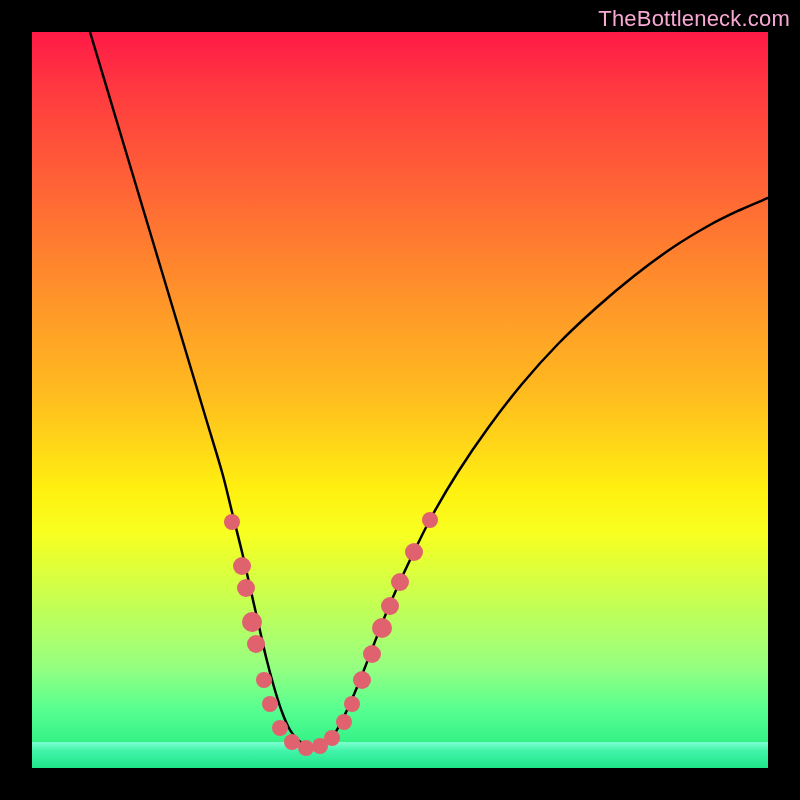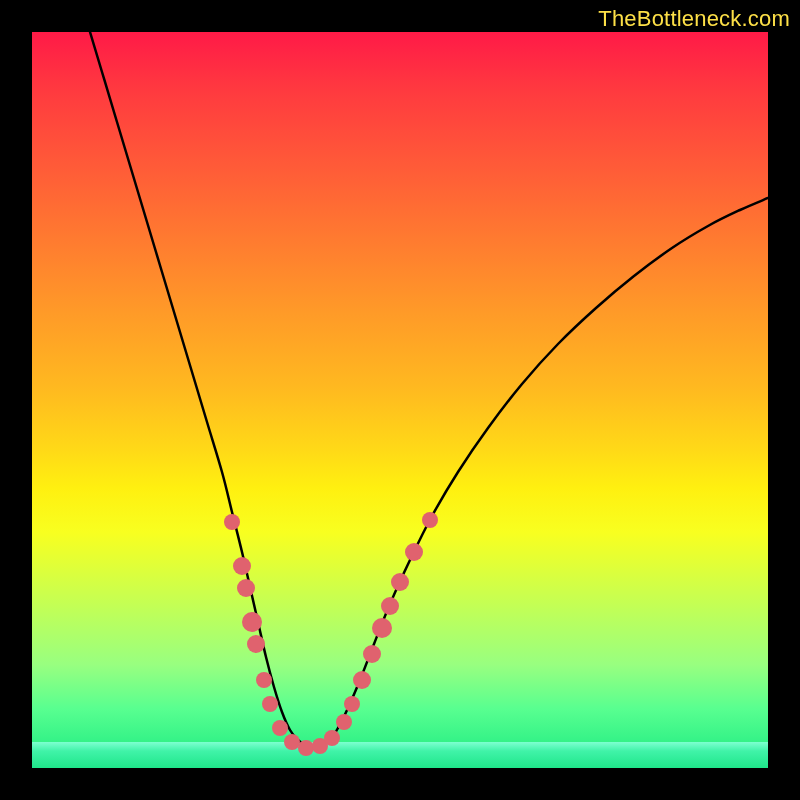--- a/index.html
+++ b/index.html
@@ -14,21 +14,21 @@
   .stage {
     position: relative;
     width: 800px;
     height: 800px;
     background: #000;
   }
   .watermark {
     position: absolute;
     top: 6px;
     right: 10px;
-    color: #fde047;
+    color: #f9a8d4;
     font-size: 22px;
     font-weight: 500;
     letter-spacing: 0.2px;
     z-index: 5;
     user-select: none;
   }
   .plot {
     position: absolute;
     left: 32px;
     top: 32px;

